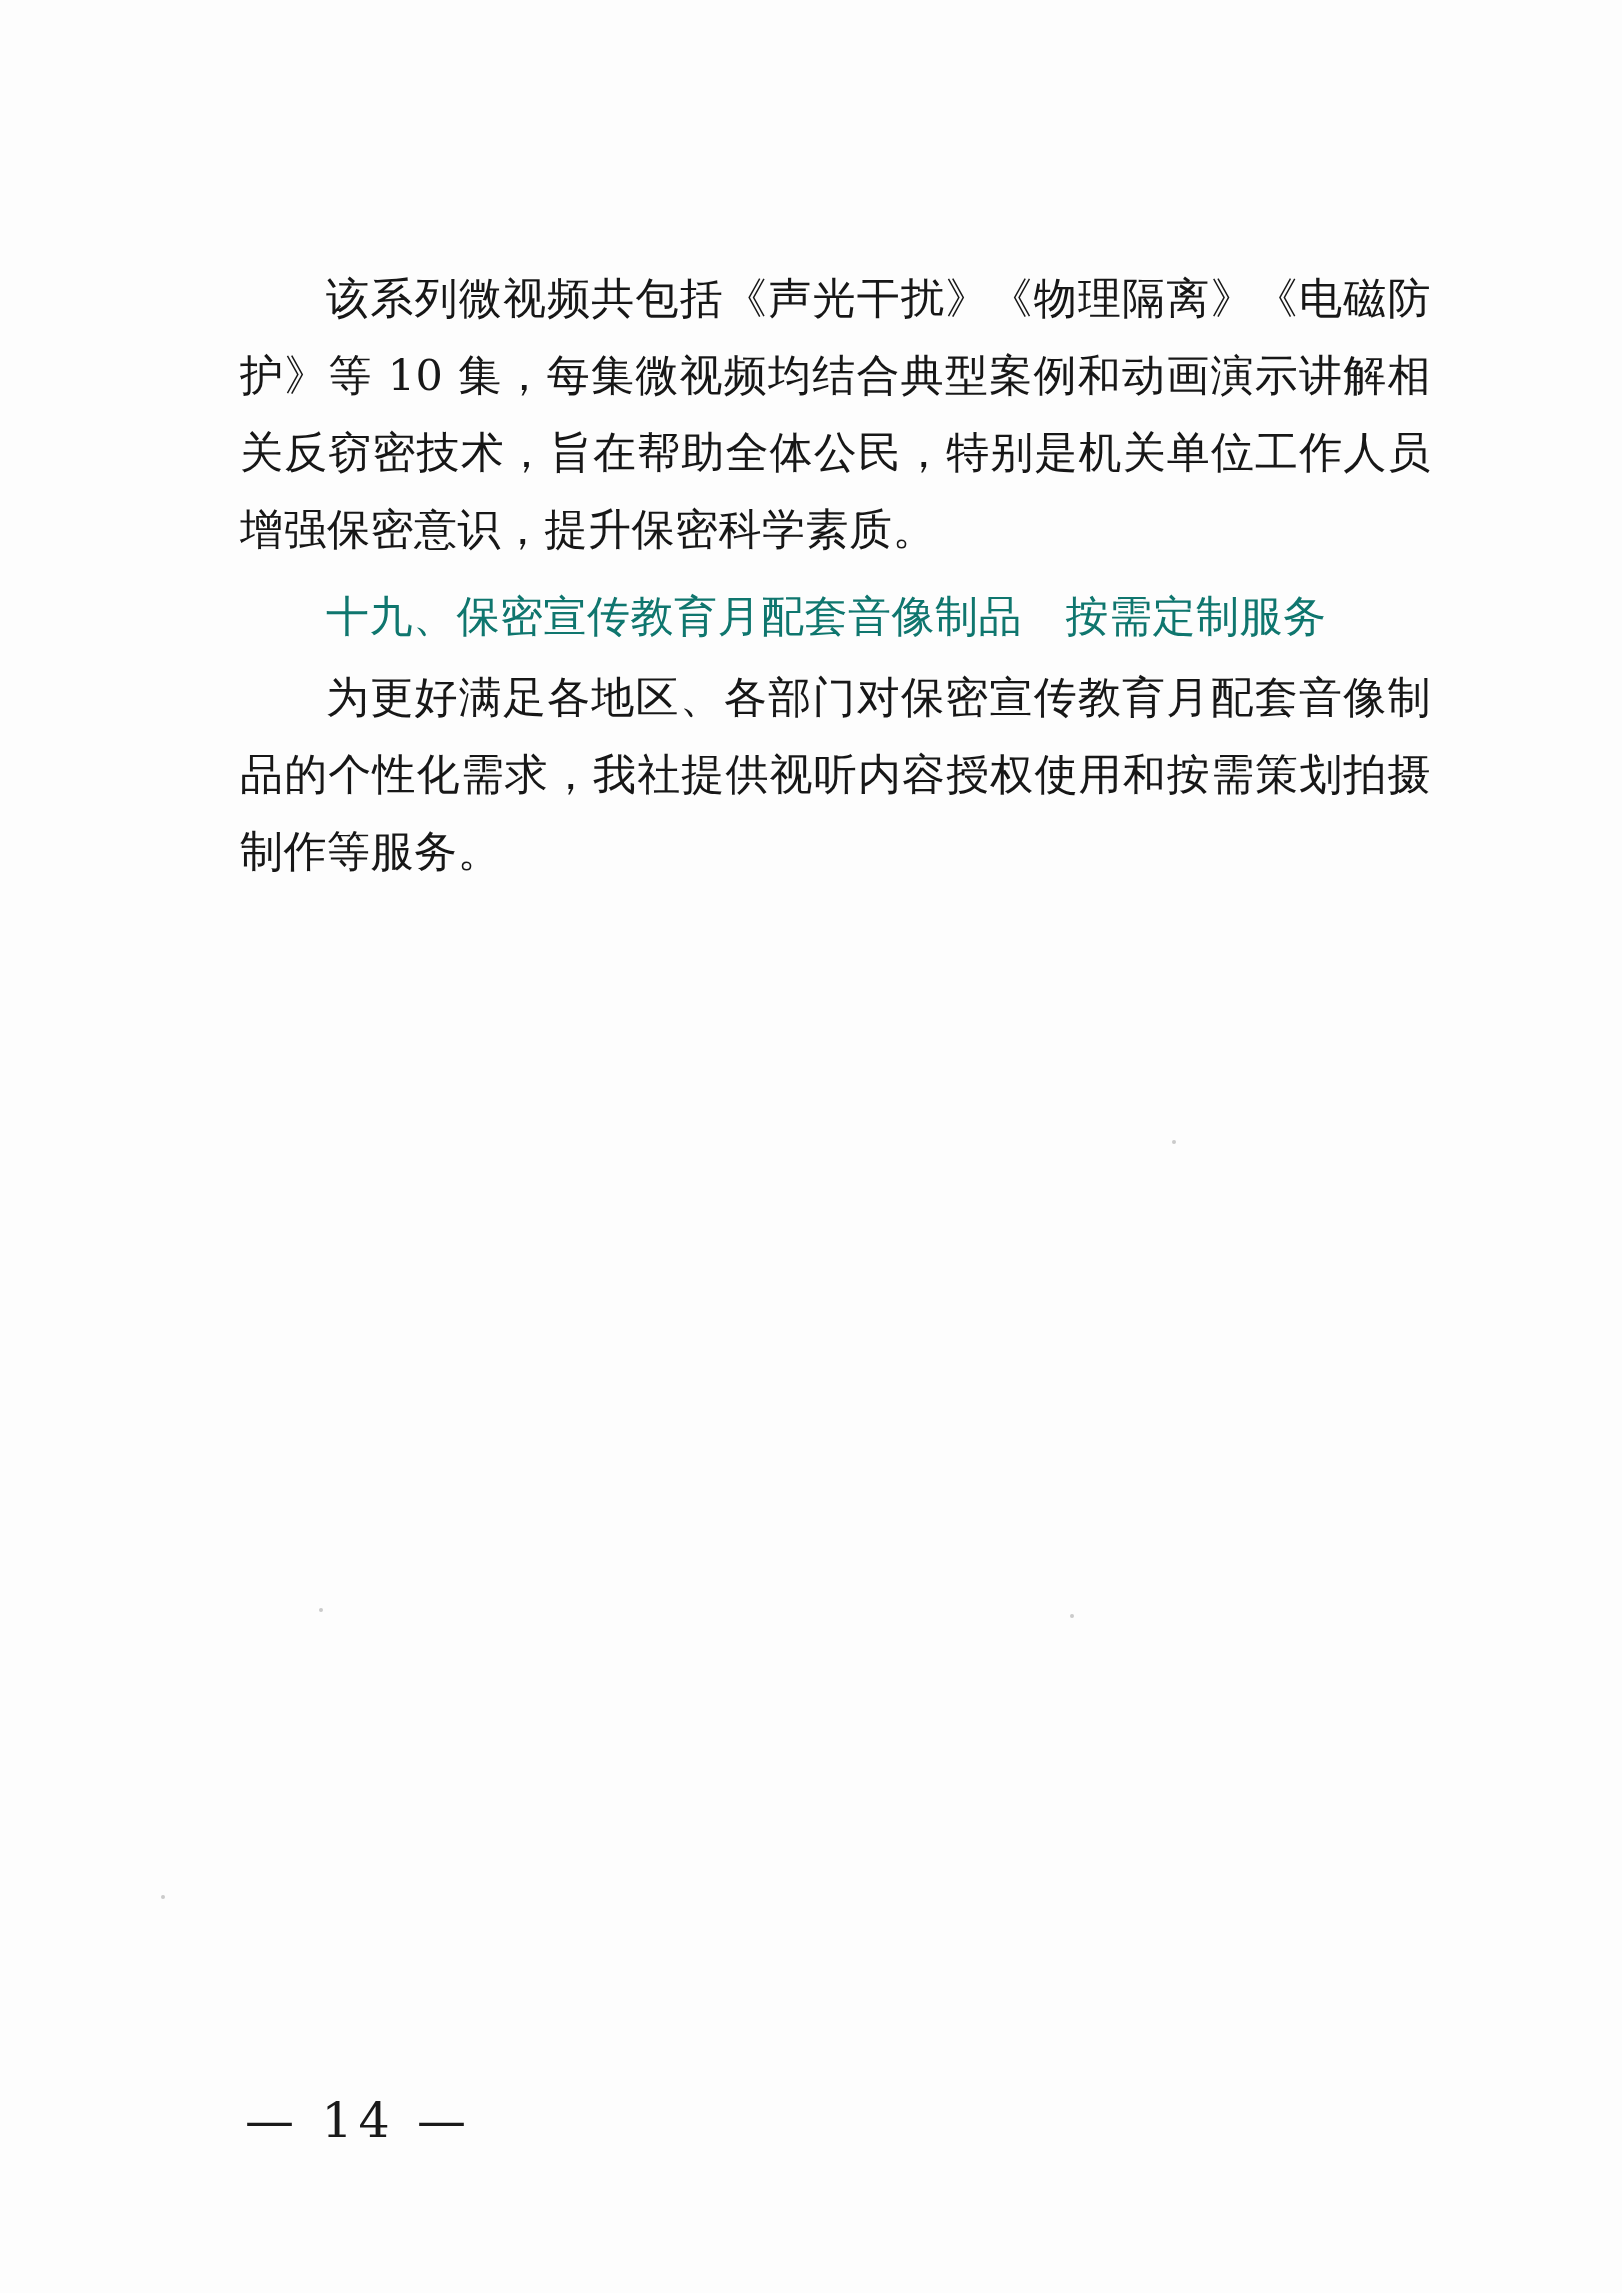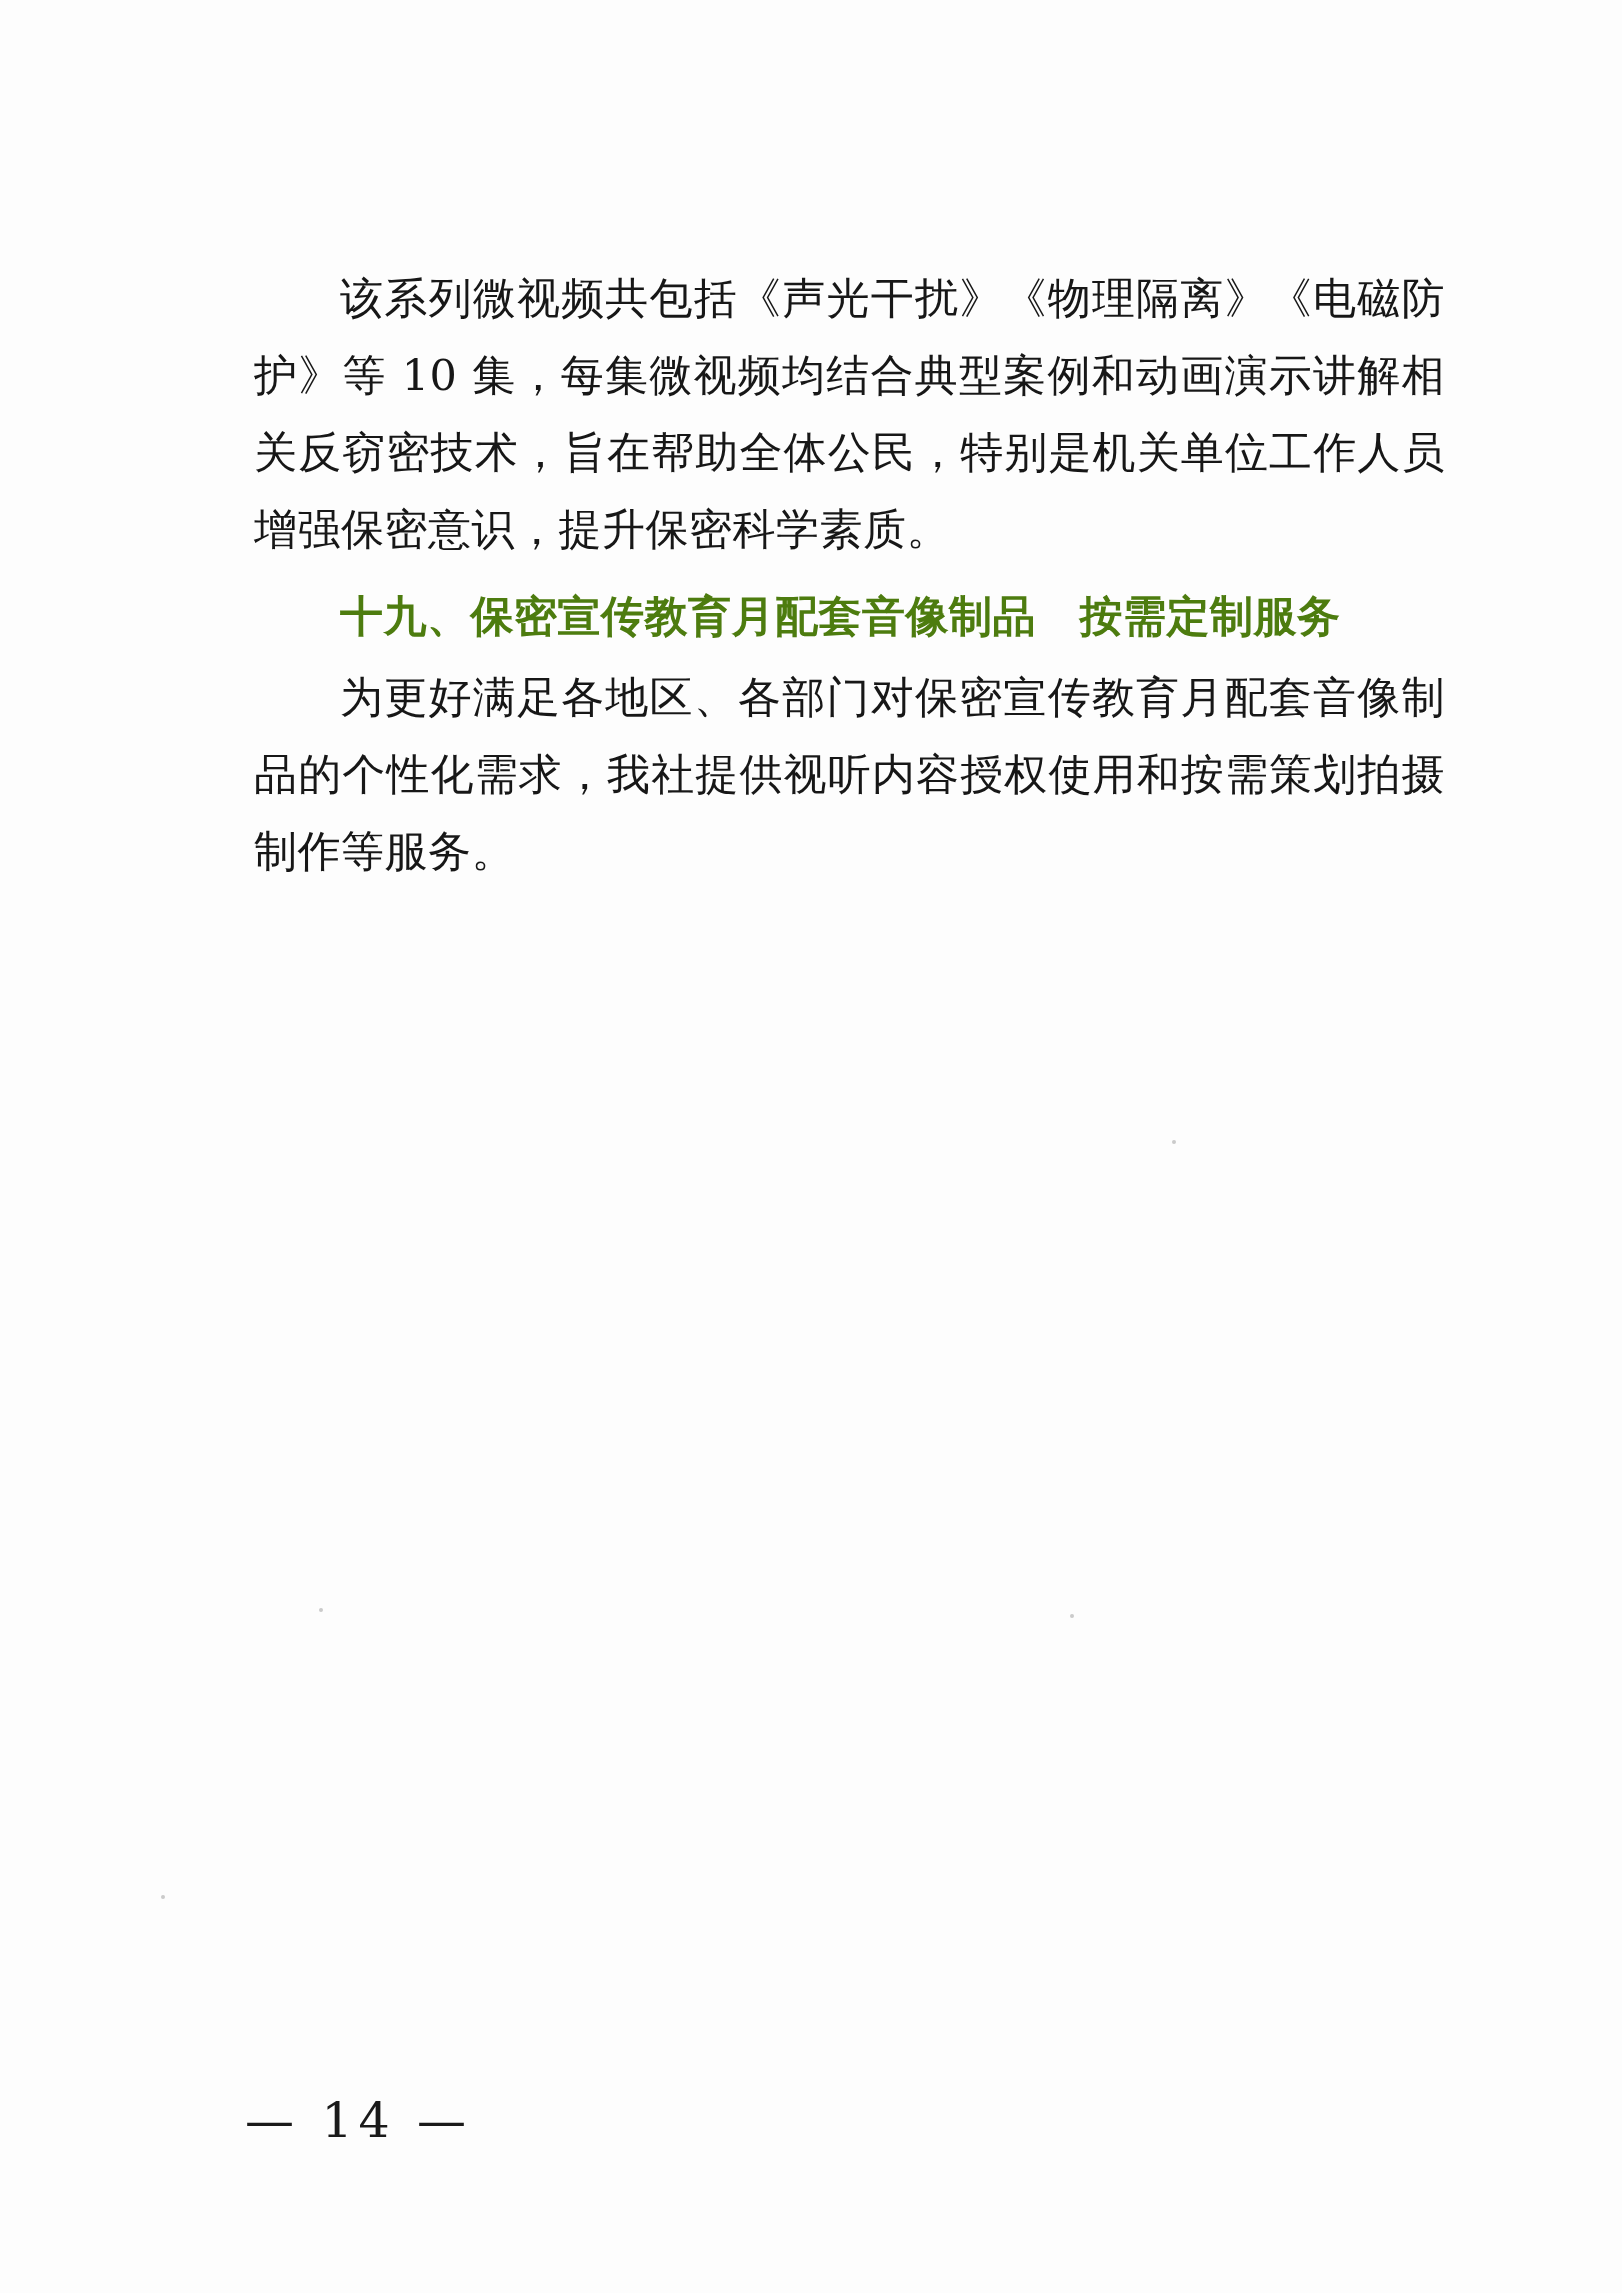--- a/index.html
+++ b/index.html
@@ -20,46 +20,46 @@
     position: absolute;
     left: 0;
     top: 0;
     width: 1622px;
     height: 2294px;
     background: #fdfdfd;
   }
 
   .content {
     position: absolute;
-    left: 254px;
+    left: 240px;
     top: 260px;
     width: 1191px;
   }
 
   p.body-para {
     margin: 0 0 0 0;
     font-size: 43px;
     line-height: 77px;
     text-indent: 2em;
     text-align: justify;
     text-justify: inter-ideograph;
     letter-spacing: 0.5px;
     font-family: "DejaVu Serif", "Liberation Serif", serif;
     color: #171717;
   }
 
   h2.section-heading {
     margin: 9.8px 0 3.9px 0;
     font-size: 43px;
     line-height: 77px;
-    font-weight: bold;
+    font-weight: normal;
     text-indent: 2em;
     letter-spacing: 0.5px;
     font-family: "DejaVu Sans", "Liberation Sans", sans-serif;
-    color: #4d7c0f;
+    color: #0f766e;
   }
 
   .footer {
     position: absolute;
     left: 245px;
     bottom: 145px;
     width: 1191px;
     text-align: left;
     font-size: 49px;
     letter-spacing: 5.9px;

